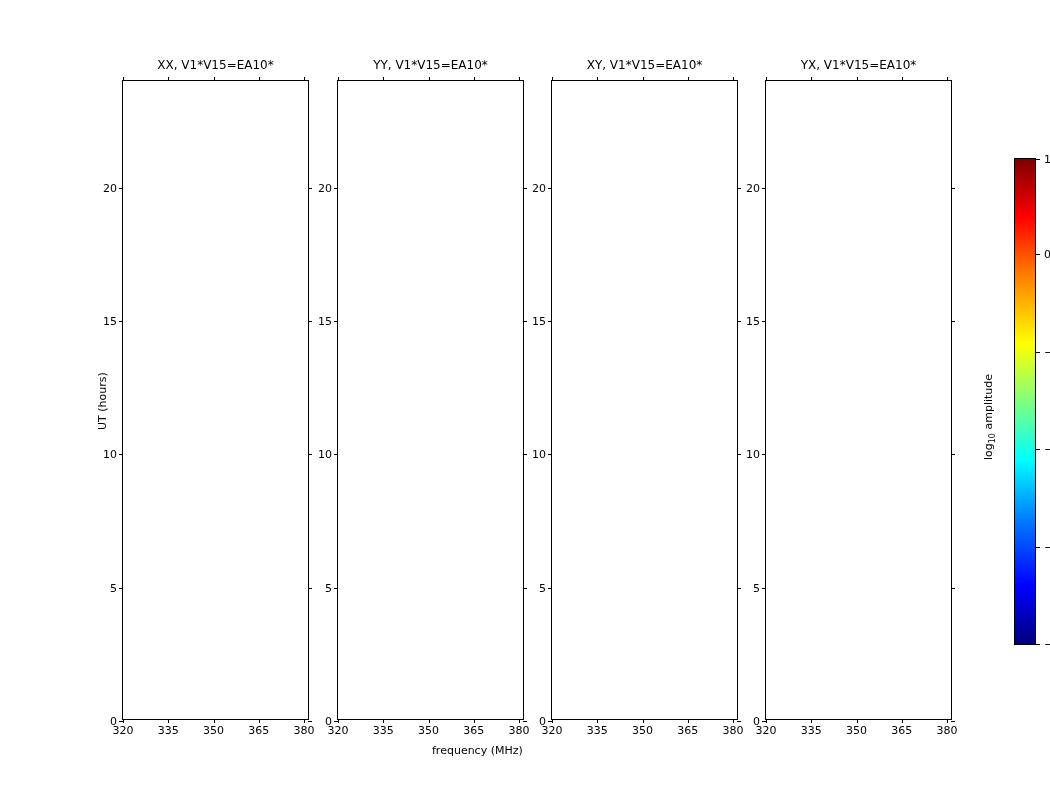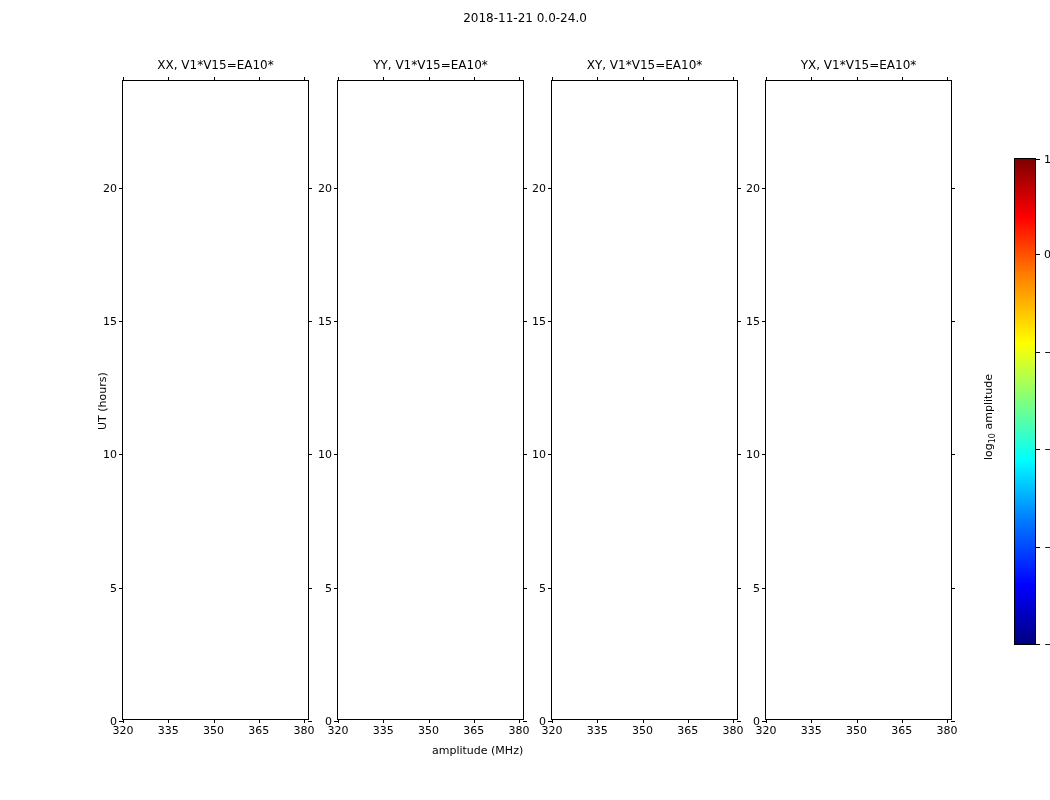--- a/index.html
+++ b/index.html
@@ -164,21 +164,20 @@
   }
   .cb-label sub {
     font-size: 8px;
   }
 </style>
 </head>
 <body>
 
 <div id="figure">
 
-  <div class="suptitle">2018-11-21 0.0-24.0</div>
 
   <div class="panel" id="panel-0" style="left:122px; width:187px;">
     <div class="panel-title">XX, V1*V15=EA10*</div>
 
     <div class="tick-y" style="top:640px;"></div>
       <div class="tick-y-right" style="top:640px;"></div>
     <div class="tick-y-label" style="top:640px;">0</div>
     <div class="tick-y" style="top:506.7px;"></div>
       <div class="tick-y-right" style="top:506.7px;"></div>
     <div class="tick-y-label" style="top:506.7px;">5</div>
@@ -311,21 +310,21 @@
     <div class="tick-x-label" style="left:90.5px;">350</div>
     <div class="tick-x" style="left:135.7px;"></div>
       <div class="tick-x-top" style="left:135.7px;"></div>
     <div class="tick-x-label" style="left:135.7px;">365</div>
     <div class="tick-x" style="left:181px;"></div>
       <div class="tick-x-top" style="left:181px;"></div>
     <div class="tick-x-label" style="left:181px;">380</div>
   </div>
 
   <div class="ylabel" style="left:96px; top:430px;">UT (hours)</div>
-  <div class="xlabel" style="left:432px; top:744px;">amplitude (MHz)</div>
+  <div class="xlabel" style="left:432px; top:744px;">frequency (MHz)</div>
 
   <div id="colorbar-wrap">
     <div id="colorbar"></div>
 
     <div class="cb-tick" style="top:486px;"></div>
     <div class="cb-tick-label" style="top:486px;">−4</div>
     <div class="cb-tick" style="top:388.6px;"></div>
     <div class="cb-tick-label" style="top:388.6px;">−3</div>
     <div class="cb-tick" style="top:291.2px;"></div>
     <div class="cb-tick-label" style="top:291.2px;">−2</div>

